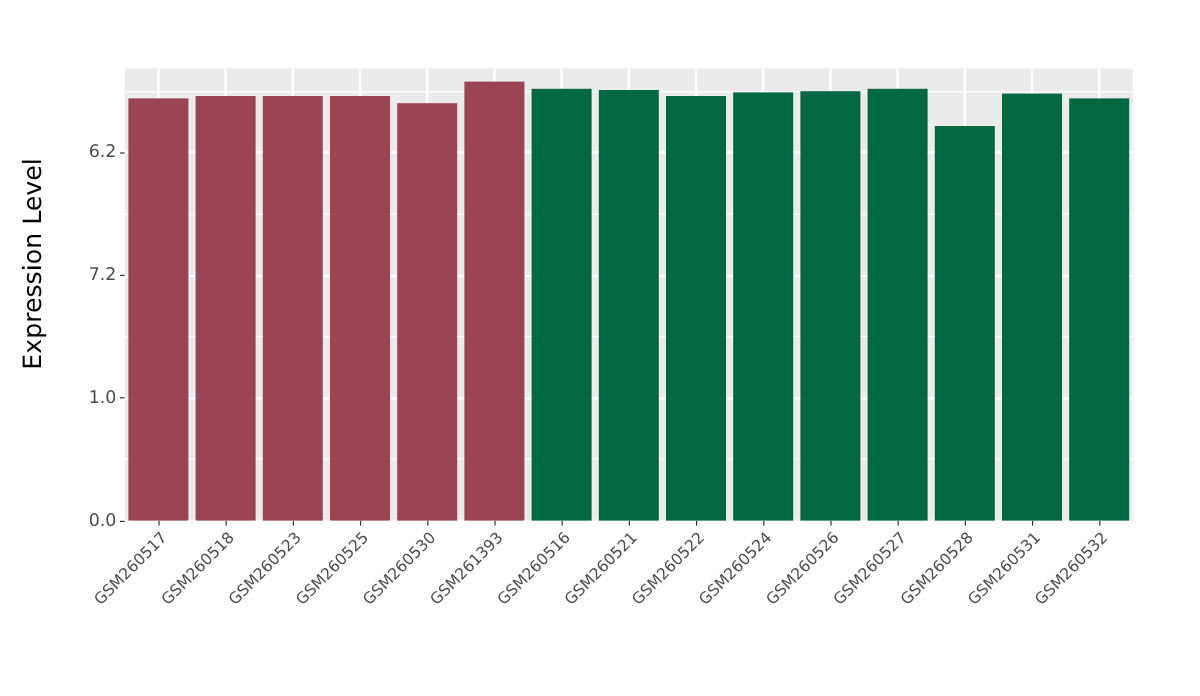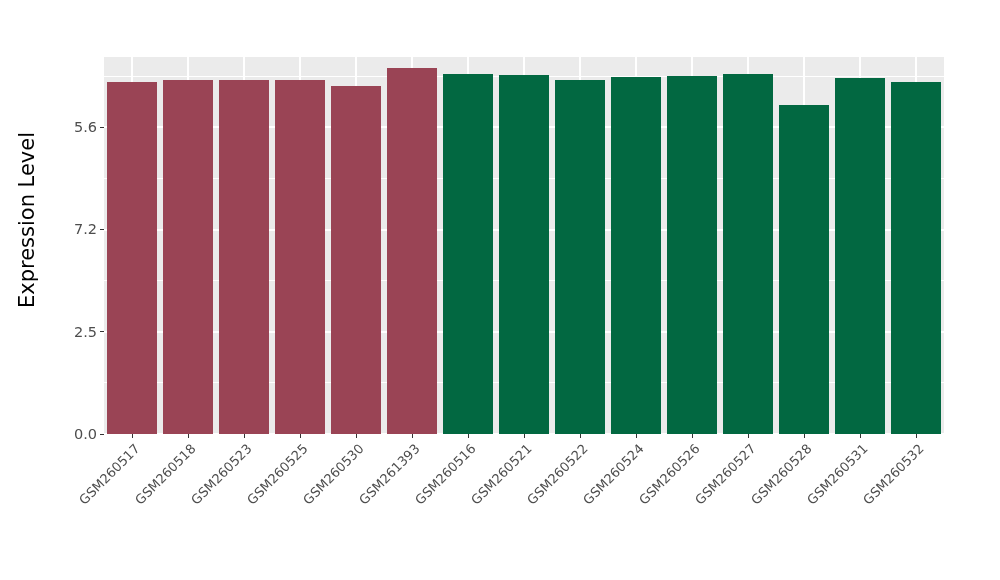--- a/index.html
+++ b/index.html
@@ -135,29 +135,29 @@
   <div id="y-axis-title">
     <span>Expression Level</span>
   </div>
 
   <div id="y-axis">
       <div class="y-tick" style="top: 434px;">
         <span class="y-tick-label">0.0</span>
         <span class="y-tick-mark"></span>
       </div>
       <div class="y-tick" style="top: 331.777px;">
-        <span class="y-tick-label">2.5</span>
+        <span class="y-tick-label">1.0</span>
         <span class="y-tick-mark"></span>
       </div>
       <div class="y-tick" style="top: 229.553px;">
         <span class="y-tick-label">7.2</span>
         <span class="y-tick-mark"></span>
       </div>
       <div class="y-tick" style="top: 127.33px;">
-        <span class="y-tick-label">5.6</span>
+        <span class="y-tick-label">6.2</span>
         <span class="y-tick-mark"></span>
       </div>
     </div>
 
   <div id="plot-panel">
       <div class="grid-line-h grid-minor-h" style="top: 325.388px;"></div>
       <div class="grid-line-h grid-minor-h" style="top: 223.165px;"></div>
       <div class="grid-line-h grid-minor-h" style="top: 120.941px;"></div>
       <div class="grid-line-h grid-minor-h" style="top: 18.718px;"></div>
       <div class="grid-line-h grid-major-h" style="top: 376px;"></div>

